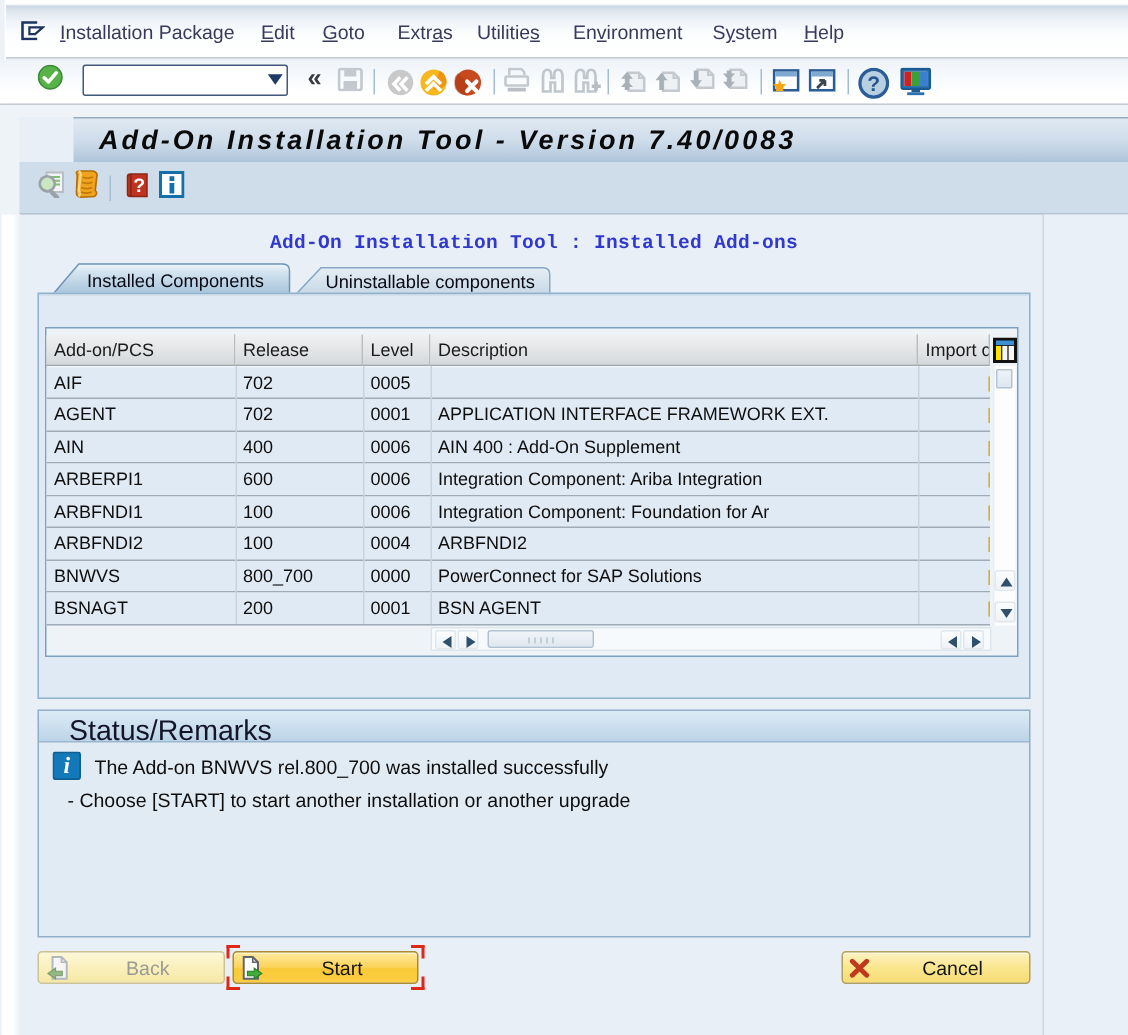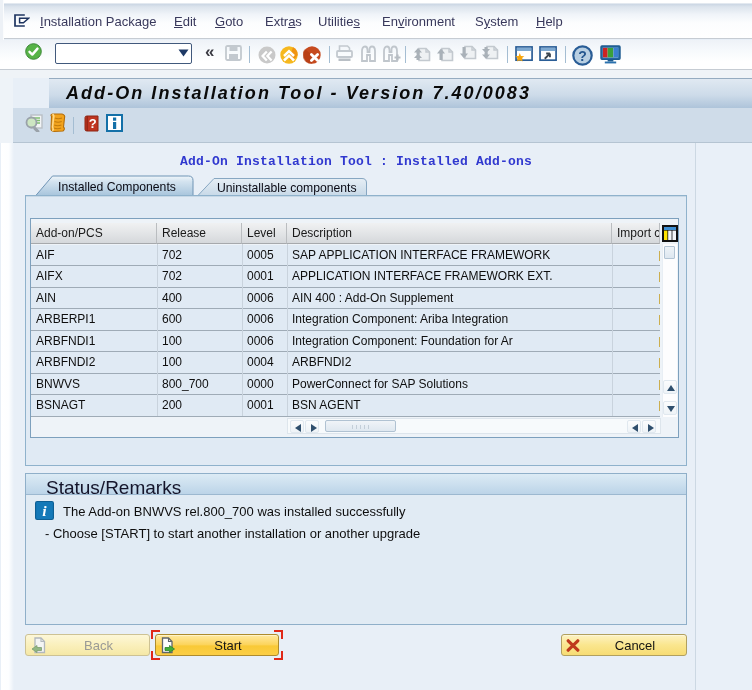--- a/index.html
+++ b/index.html
@@ -241,25 +241,24 @@
   <div class="ghead" style="left:0;width:126px;">Add-on/PCS</div>
   <div class="ghead" style="left:126px;width:85px;">Release</div>
   <div class="ghead" style="left:211px;width:45px;">Level</div>
   <div class="ghead" style="left:256px;width:325px;">Description</div>
   <div class="ghead" style="left:581px;width:48px;">Import c</div>
   <div id="rows">
         <div class="grow" style="top:21.5px">
           <span class="gcell" style="left:5px">AIF</span>
           <span class="gcell" style="left:131px">702</span>
           <span class="gcell" style="left:216px">0005</span>
-          <span class="gcell" style="left:261px">SAP APPLICATION INTERFACE FRAMEWORK</span>
           <span class="sliver"></span>
         </div>
         <div class="grow" style="top:43.0px">
-          <span class="gcell" style="left:5px">AIFX</span>
+          <span class="gcell" style="left:5px">AGENT</span>
           <span class="gcell" style="left:131px">702</span>
           <span class="gcell" style="left:216px">0001</span>
           <span class="gcell" style="left:261px">APPLICATION INTERFACE FRAMEWORK EXT.</span>
           <span class="sliver"></span>
         </div>
         <div class="grow" style="top:64.5px">
           <span class="gcell" style="left:5px">AIN</span>
           <span class="gcell" style="left:131px">400</span>
           <span class="gcell" style="left:216px">0006</span>
           <span class="gcell" style="left:261px">AIN 400 : Add-On Supplement</span>

